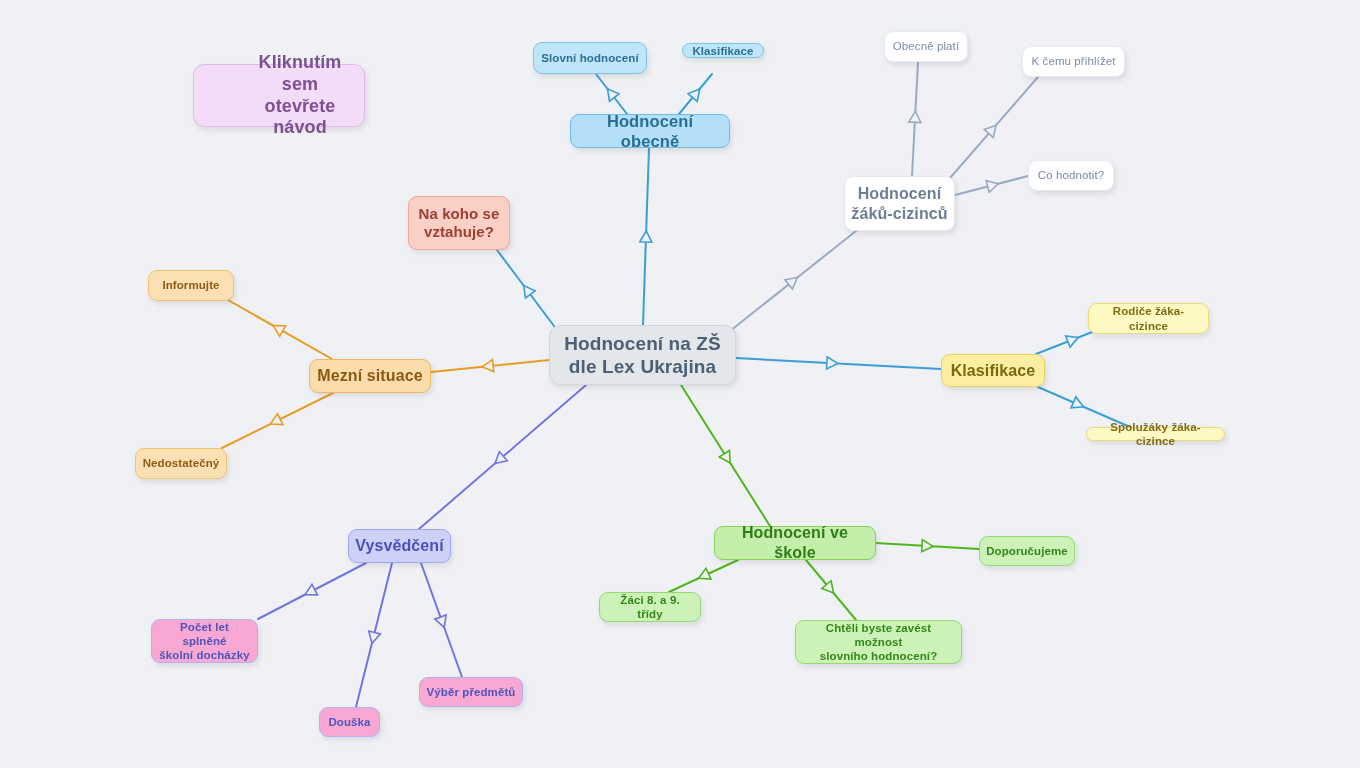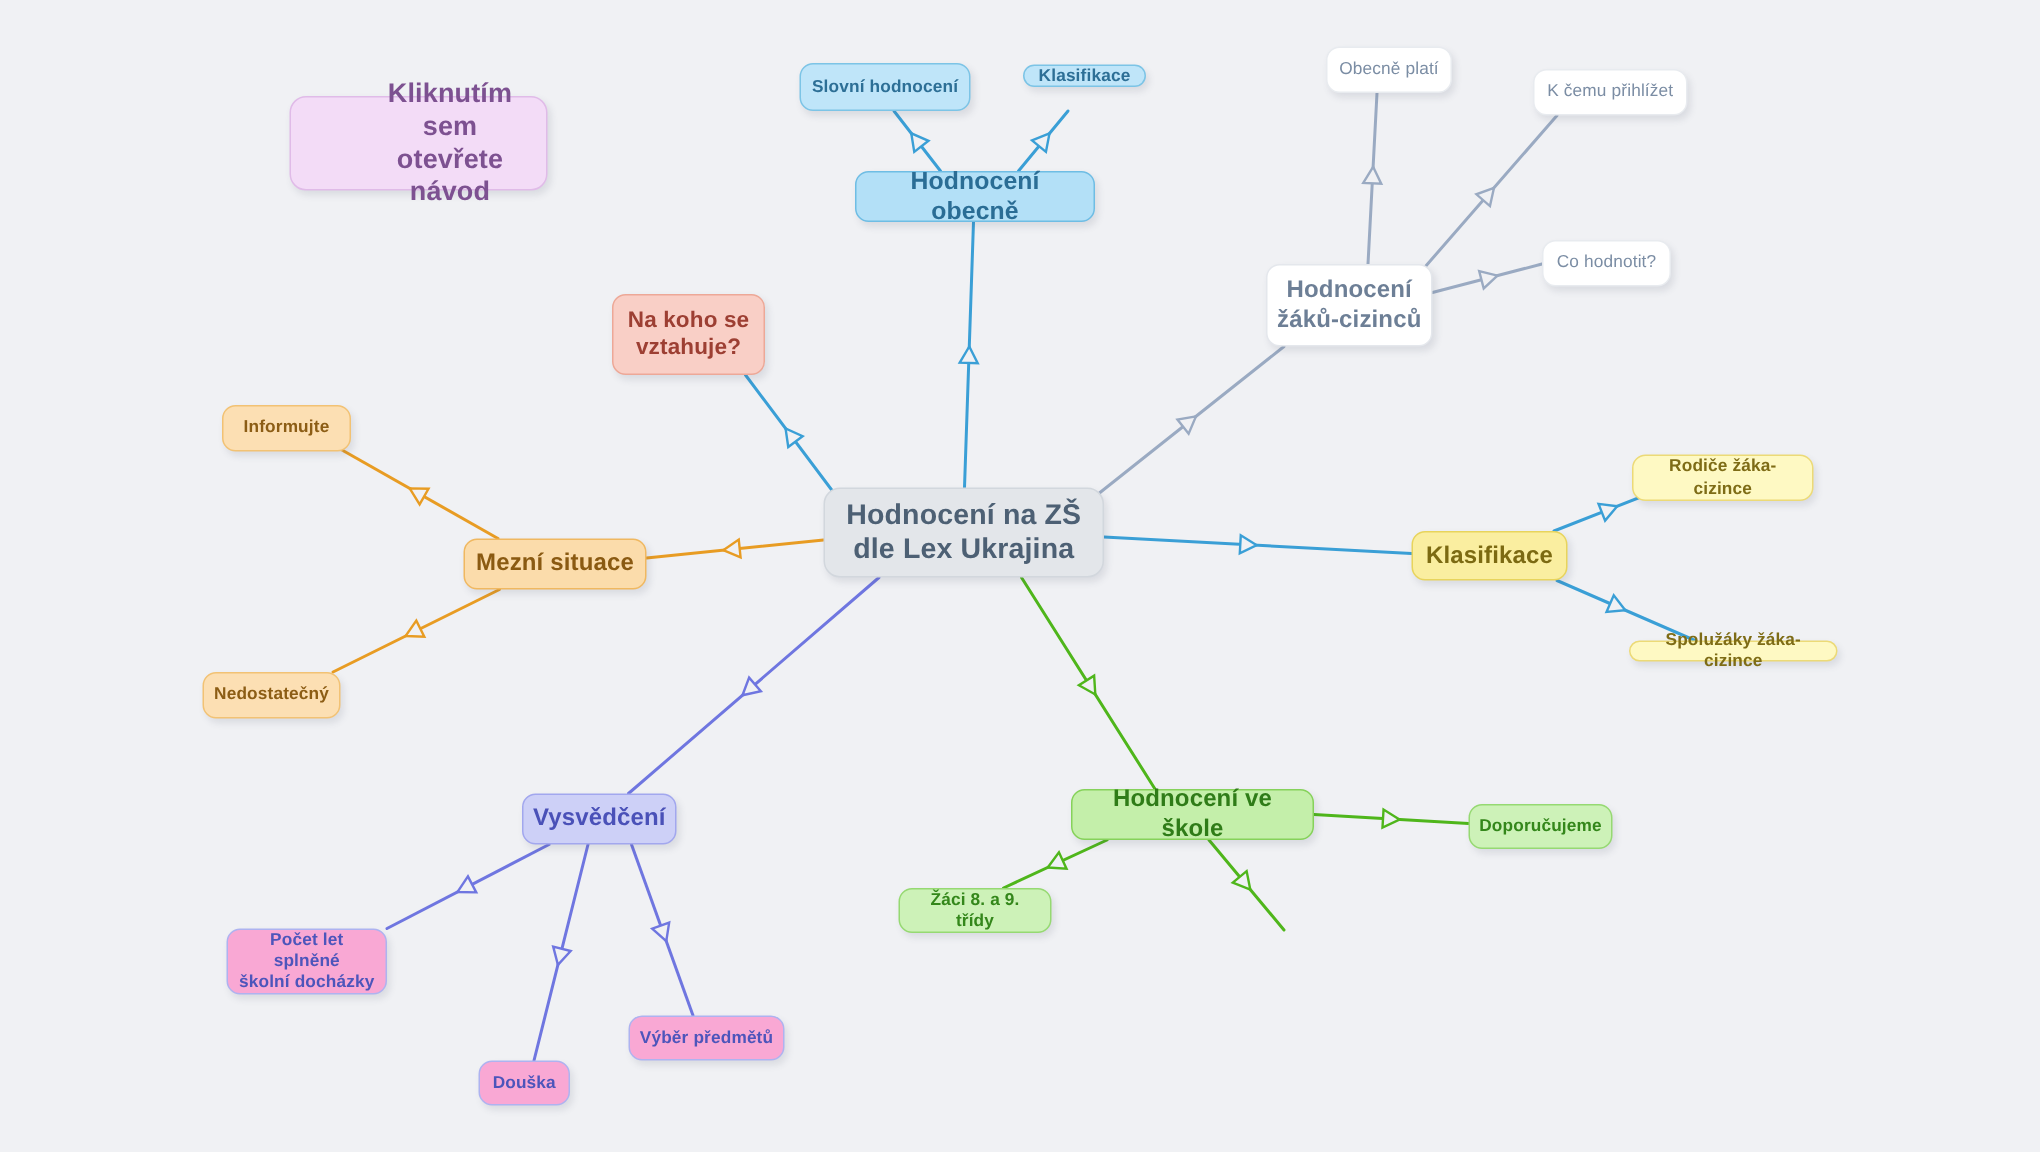--- a/index.html
+++ b/index.html
@@ -240,20 +240,22 @@
   <div class="node n-orange-sub" style="left: 148px; top: 270px; width: 86px; height: 31px;">Informujte</div>
   <div class="node n-orange-sub" style="left: 135px; top: 448px; width: 92px; height: 31px;">Nedostatečný</div>
 
   <div class="node n-yellow-main" style="left: 941px; top: 354px; width: 104px; height: 33px;">Klasifikace</div>
   <div class="node n-yellow-sub" style="left: 1088px; top: 303px; width: 121px; height: 31px;">Rodiče žáka-cizince</div>
   <div class="node n-yellow-sub" style="left: 1086px; top: 427px; width: 139px; height: 14px;">Spolužáky žáka-cizince</div>
 
   <div class="node n-green-main" style="left: 714px; top: 526px; width: 162px; height: 34px;">Hodnocení ve škole</div>
   <div class="node n-green-sub" style="left: 979px; top: 536px; width: 96px; height: 30px;">Doporučujeme</div>
   <div class="node n-green-sub" style="left: 599px; top: 592px; width: 102px; height: 30px;">Žáci 8. a 9. třídy</div>
+  <div class="node n-green-sub" style="left: 795px; top: 620px; width: 167px; height: 44px;">Chtěli byste zavést možnost
+slovního hodnocení?</div>
 
   <div class="node n-purple-main" style="left: 348px; top: 529px; width: 103px; height: 34px;">Vysvědčení</div>
   <div class="node n-purple-sub" style="left: 151px; top: 619px; width: 107px; height: 44px;">Počet let splněné
 školní docházky</div>
   <div class="node n-purple-sub" style="left: 319px; top: 707px; width: 61px; height: 30px;">Douška</div>
   <div class="node n-purple-sub" style="left: 419px; top: 677px; width: 104px; height: 30px;">Výběr předmětů</div>
 
 </div>
 
 </body></html>

